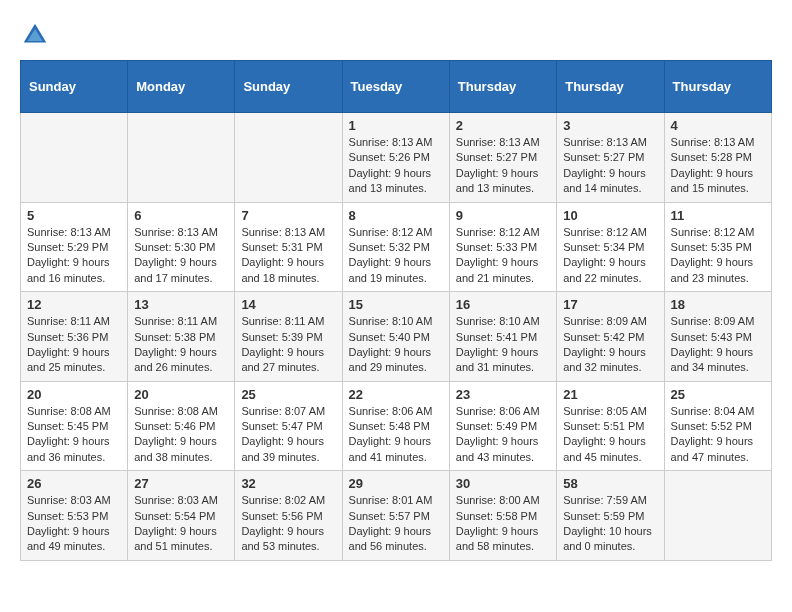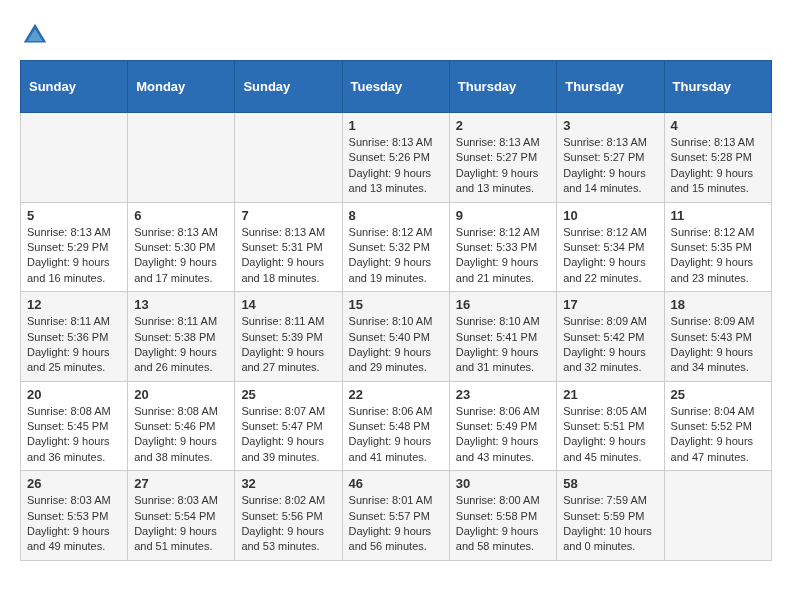--- a/index.html
+++ b/index.html
@@ -246,21 +246,21 @@
         </td>
         <td>
           <span class="day-num">27</span>
           <div class="day-info">Sunrise: 8:03 AM<br>Sunset: 5:54 PM<br>Daylight: 9 hours<br>and 51 minutes.</div>
         </td>
         <td>
           <span class="day-num">32</span>
           <div class="day-info">Sunrise: 8:02 AM<br>Sunset: 5:56 PM<br>Daylight: 9 hours<br>and 53 minutes.</div>
         </td>
         <td>
-          <span class="day-num">46</span>
+          <span class="day-num">29</span>
           <div class="day-info">Sunrise: 8:01 AM<br>Sunset: 5:57 PM<br>Daylight: 9 hours<br>and 56 minutes.</div>
         </td>
         <td>
           <span class="day-num">30</span>
           <div class="day-info">Sunrise: 8:00 AM<br>Sunset: 5:58 PM<br>Daylight: 9 hours<br>and 58 minutes.</div>
         </td>
         <td>
           <span class="day-num">58</span>
           <div class="day-info">Sunrise: 7:59 AM<br>Sunset: 5:59 PM<br>Daylight: 10 hours<br>and 0 minutes.</div>
         </td>

